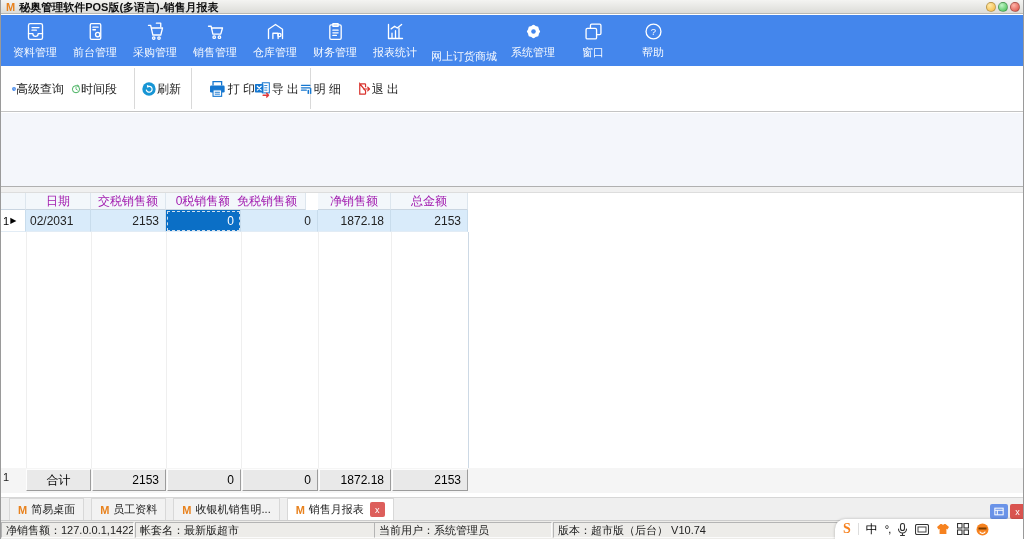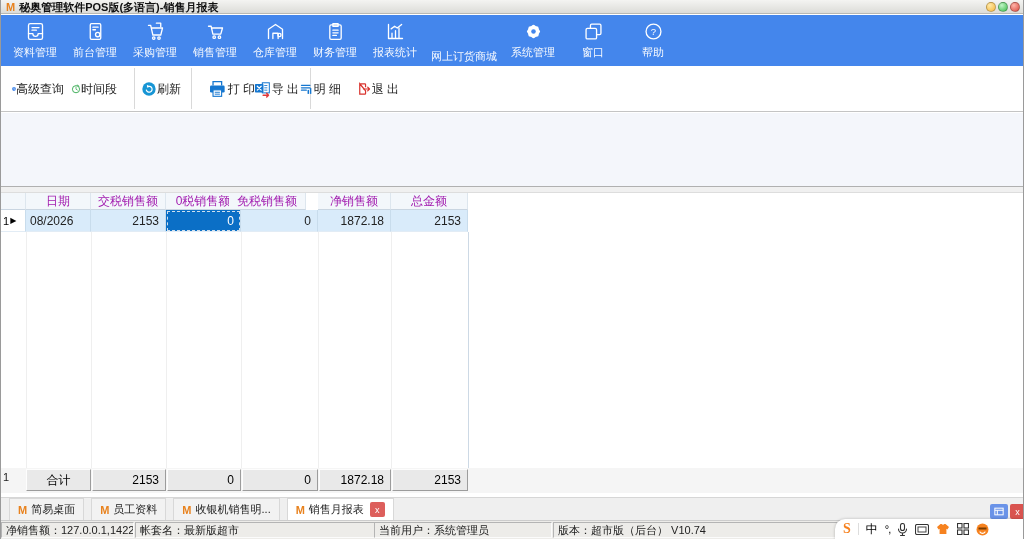--- a/index.html
+++ b/index.html
@@ -323,21 +323,21 @@
     <div class="gcell ghead" style="left:90px;width:75px;">交税销售额</div>
     <div class="gcell ghead" style="left:165px;width:75px;">0税销售额</div>
     <div class="gcell ghead" style="left:228px;width:77px;">免税销售额</div>
     <div class="gcell ghead" style="left:317px;width:73px;">净销售额</div>
     <div class="gcell ghead" style="left:390px;width:77px;">总金额</div>
 
     <div class="gcell grow rowmark" style="left:0;width:25px;background:#fff;">
       <span>1</span>
         <span class="tri">▶</span>
     </div>
-    <div class="gcell grow txt" style="left:25px;width:65px;">08/2026</div>
+    <div class="gcell grow txt" style="left:25px;width:65px;">02/2031</div>
     <div class="gcell grow num" style="left:90px;width:75px;">2153</div>
     <div class="gcell grow num sel" style="left:165px;width:75px;">0</div>
     <div class="gcell grow num" style="left:240px;width:77px;">0</div>
     <div class="gcell grow num" style="left:317px;width:73px;">1872.18</div>
     <div class="gcell grow num" style="left:390px;width:77px;">2153</div>
 
     <div class="colline" style="left:25px;"></div>
     <div class="colline" style="left:90px;"></div>
     <div class="colline" style="left:165px;"></div>
     <div class="colline" style="left:240px;"></div>

